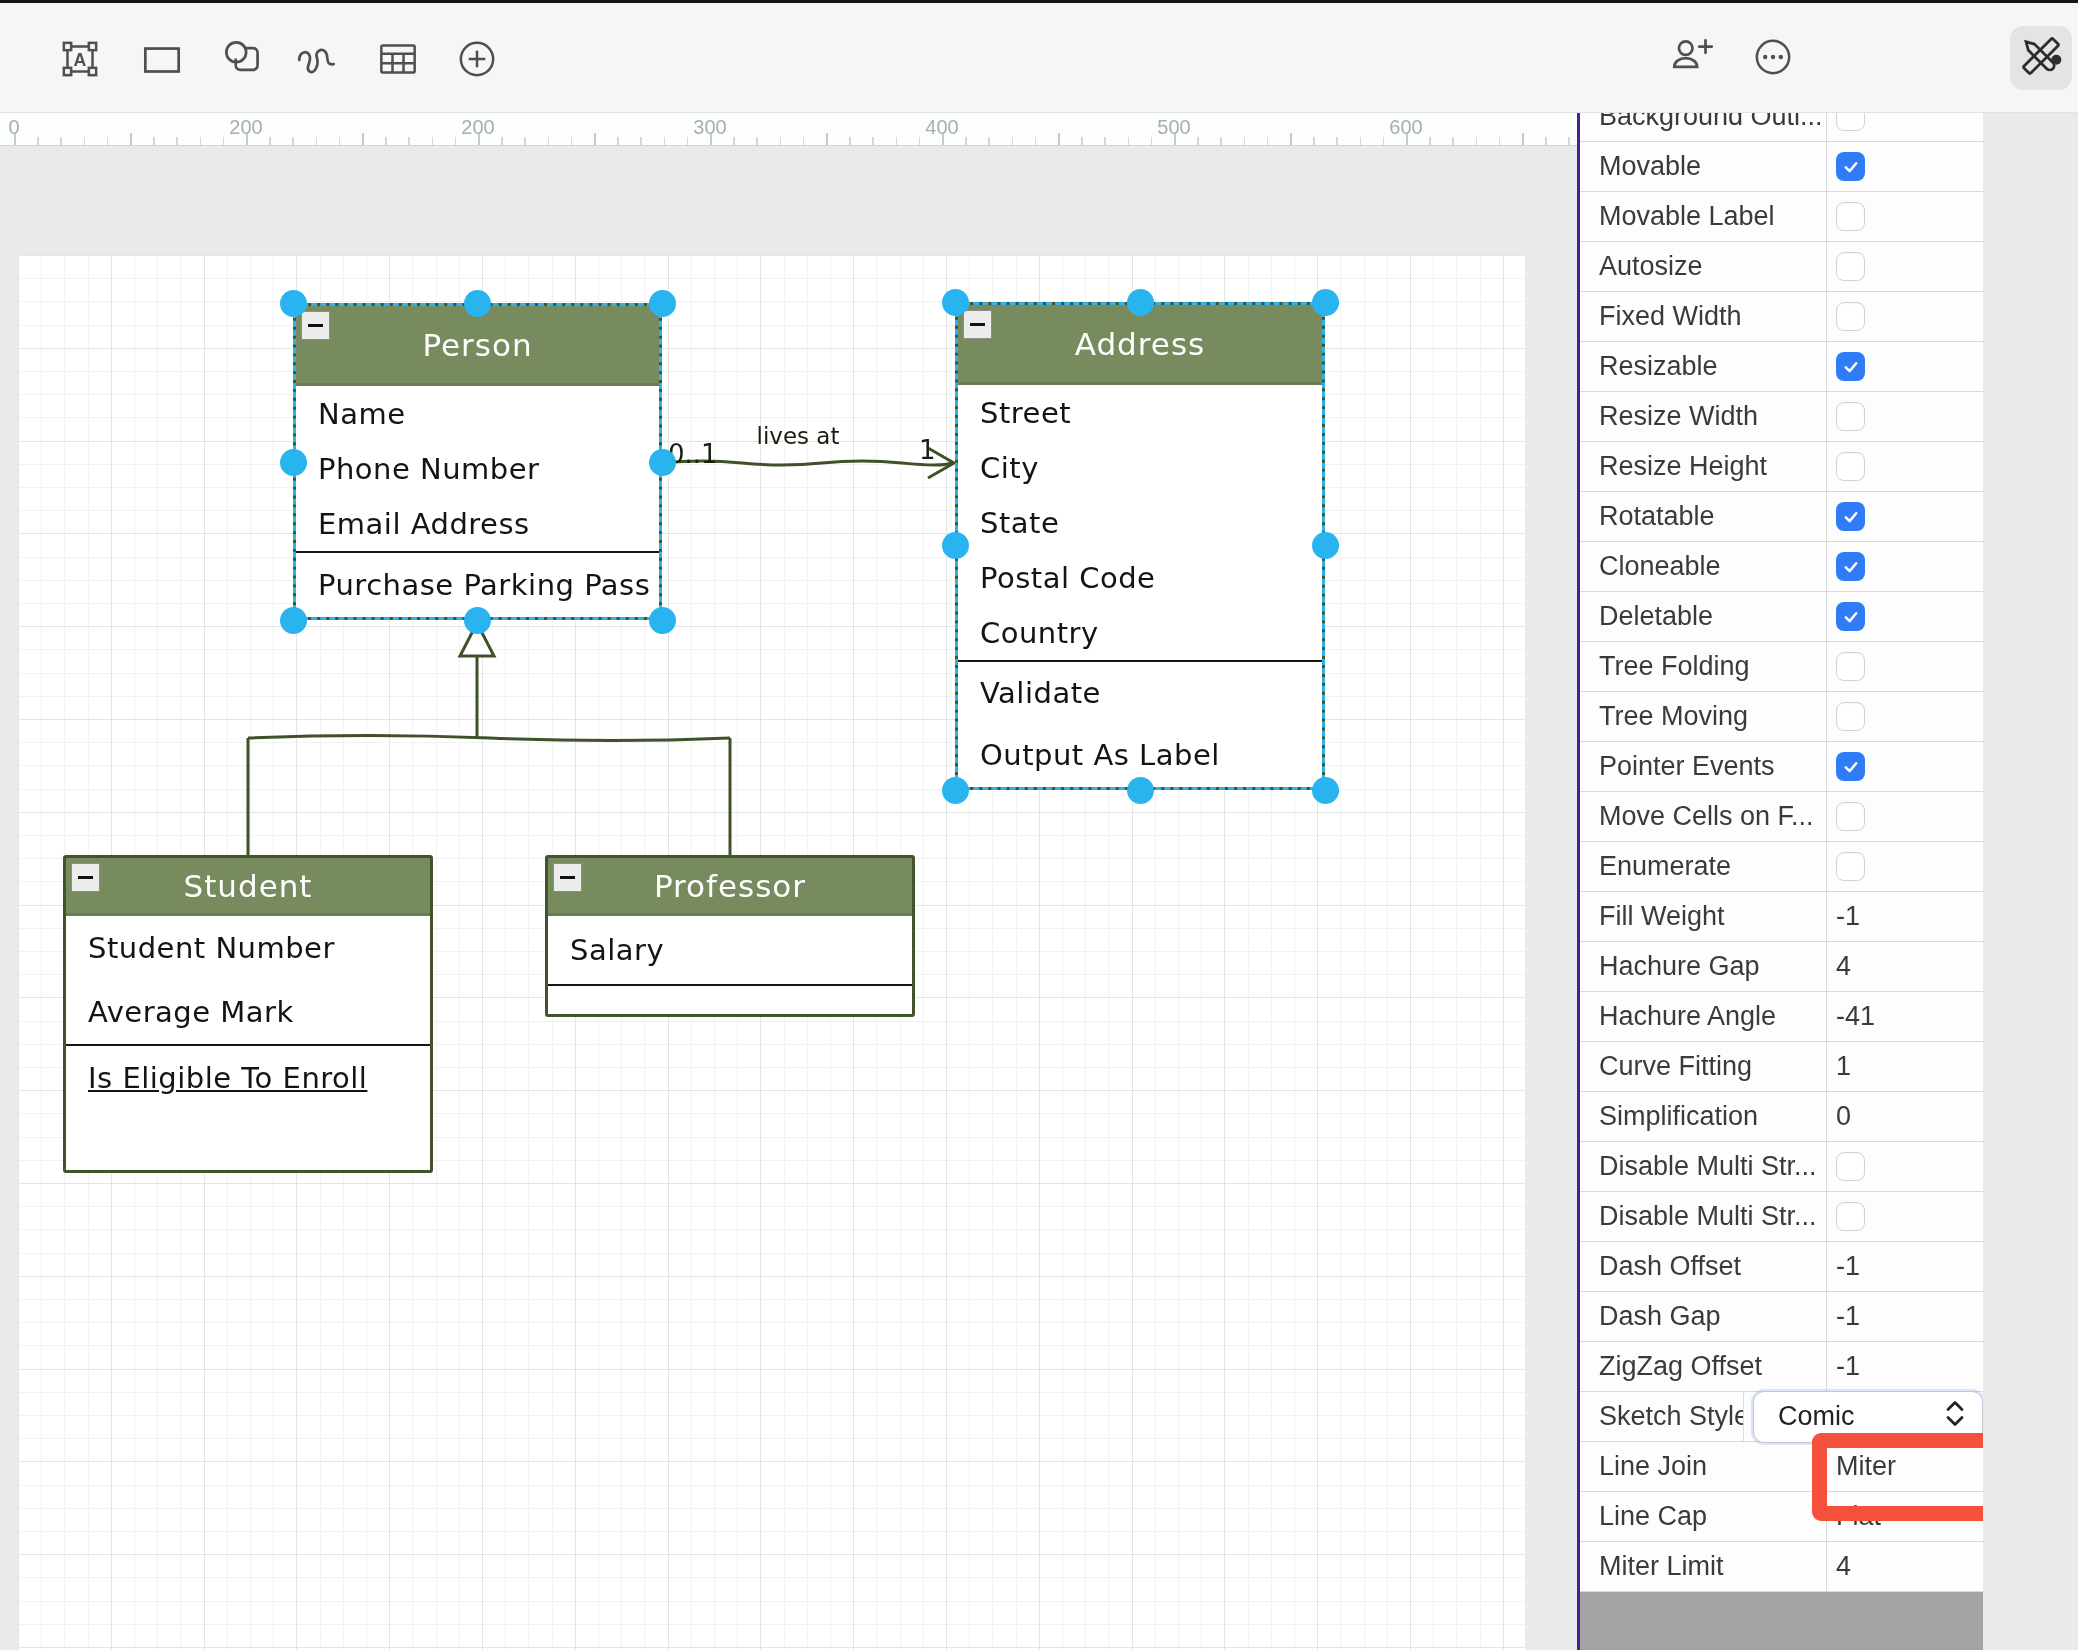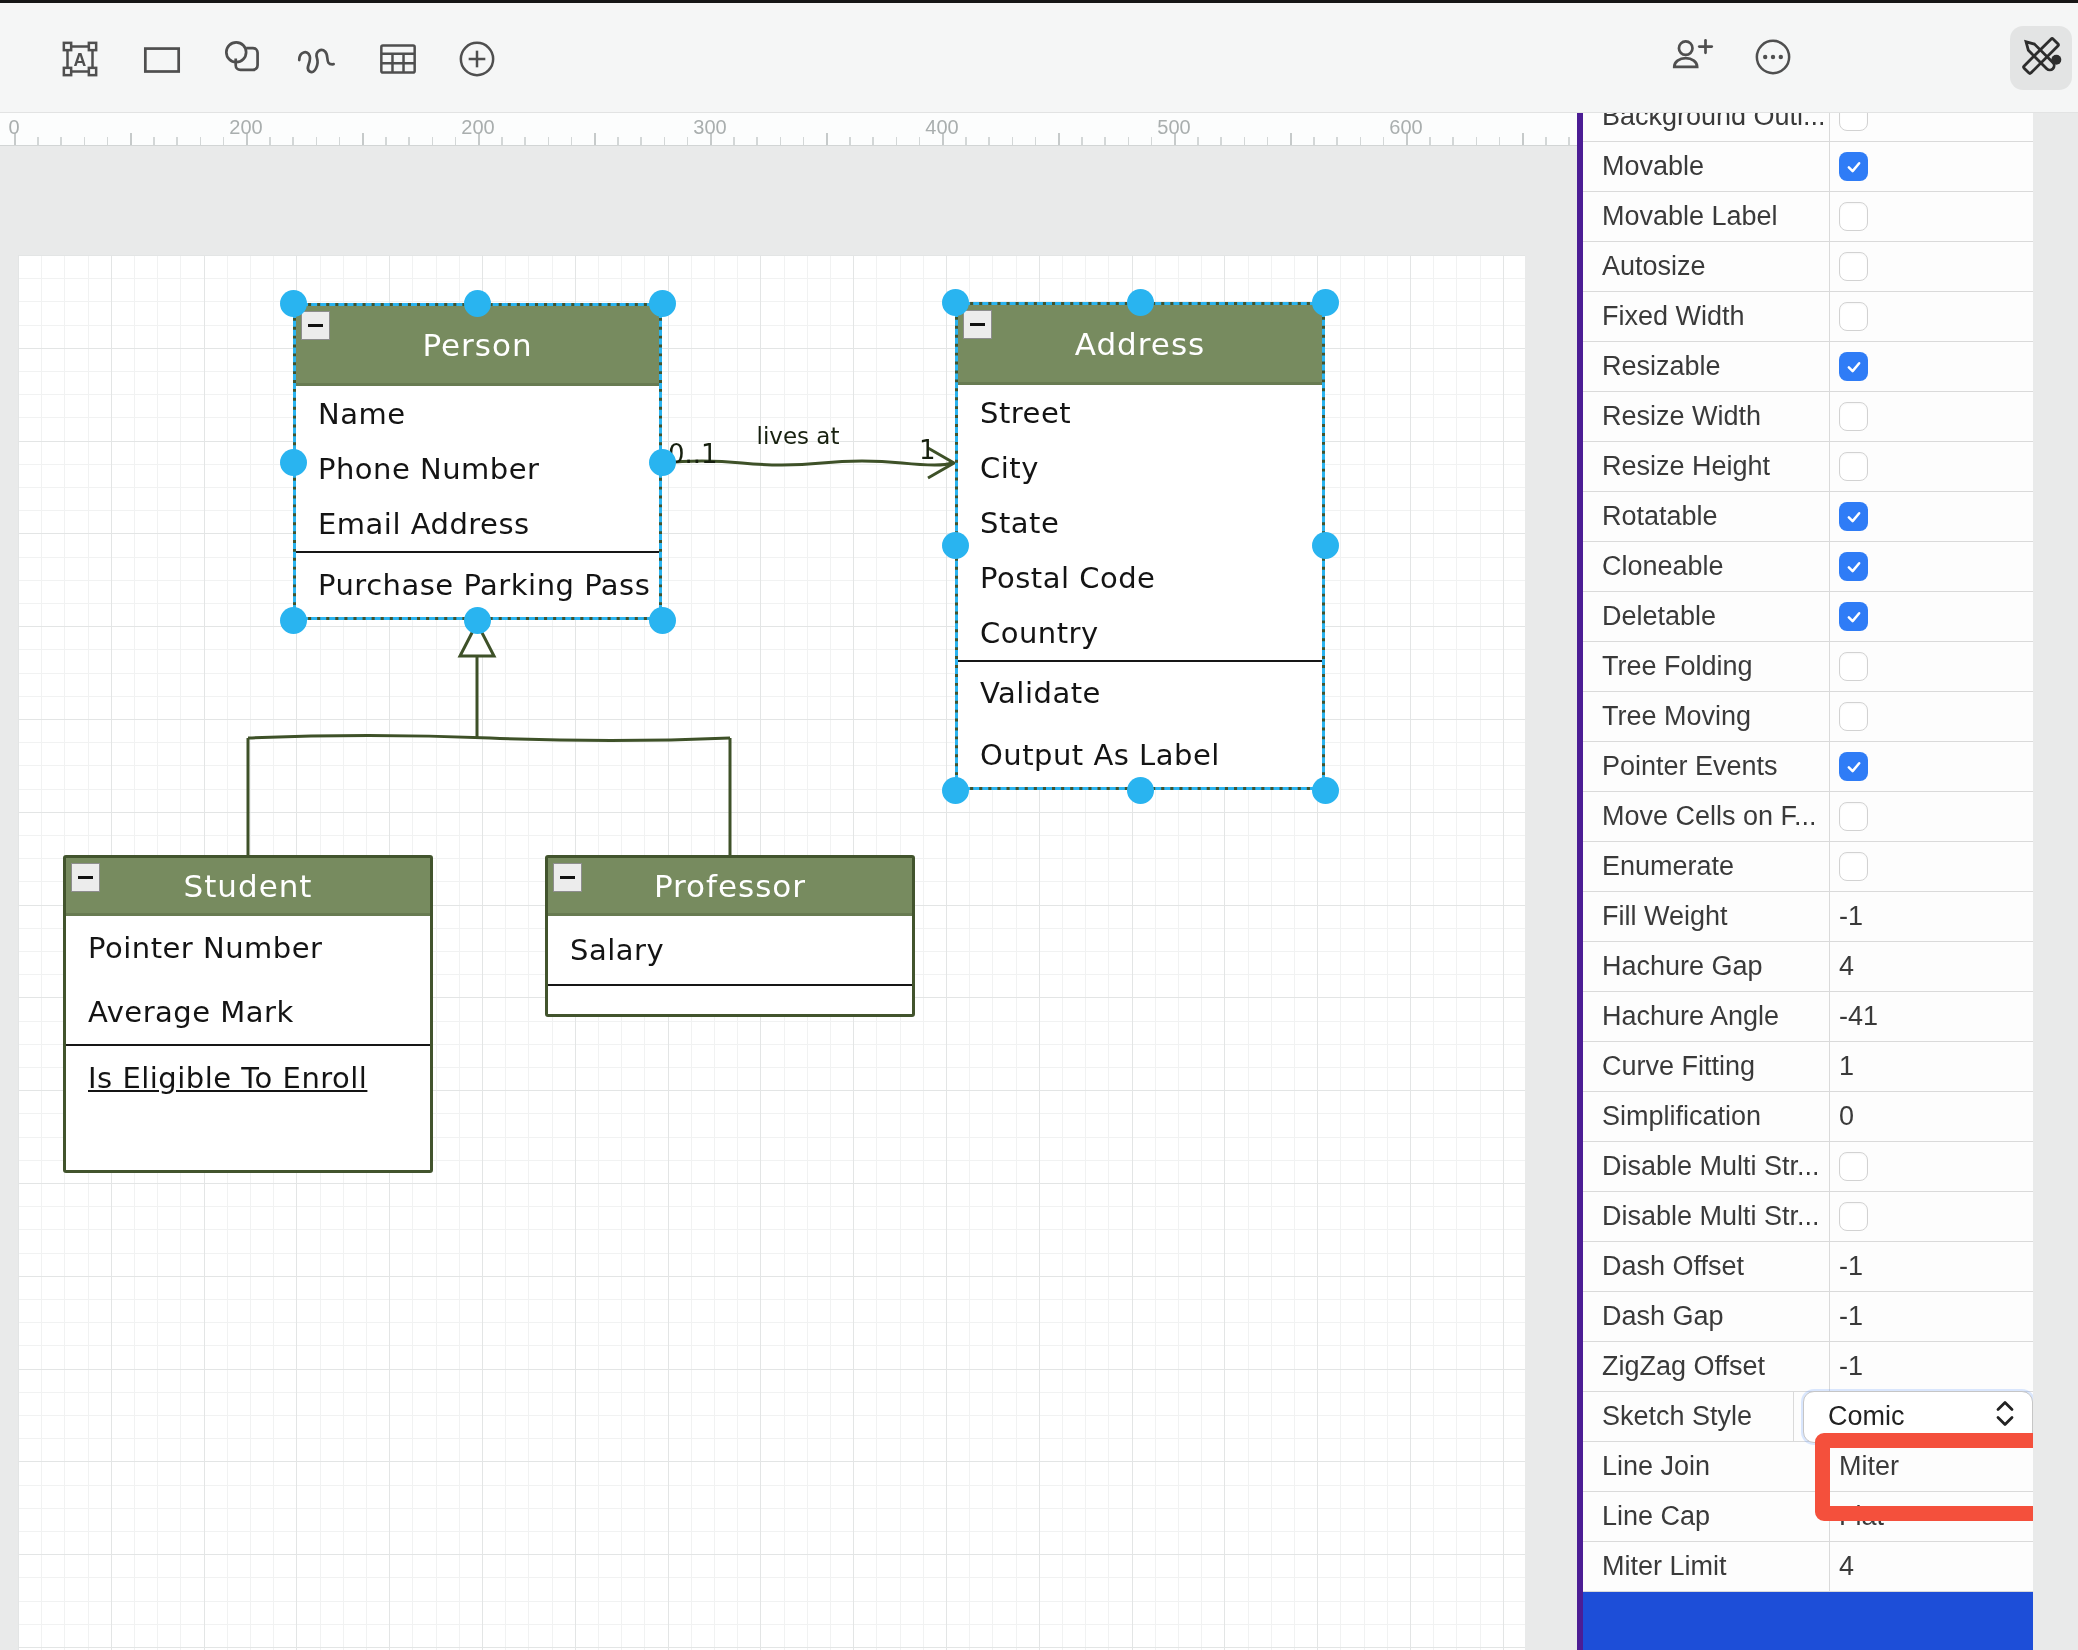--- a/index.html
+++ b/index.html
@@ -45,22 +45,22 @@
            font-size:29px;color:#141414;letter-spacing:0.5px;white-space:nowrap;box-sizing:border-box;}
   .uml-row.underline{text-decoration:underline;}
   .uml-divider{height:0;border-top:2.5px solid #161616;}
 
   .selection-outline{position:absolute;inset:-3px;border:3px dashed #2ab3ef;pointer-events:none;z-index:3;}
   .handle{position:absolute;width:27px;height:27px;border-radius:50%;background:#29b4f0;z-index:6;cursor:pointer;}
 
   .edge-label{position:absolute;font-family:"DejaVu Sans",sans-serif;color:#17200f;z-index:4;white-space:nowrap;}
 
   
-  .panel{position:absolute;left:1577px;top:113px;width:456px;height:1537px;background:#1d4ed8;
-         border-left:6px solid #4c1d95;box-sizing:border-box;overflow:hidden;z-index:20;}
+  .panel{position:absolute;left:1577px;top:113px;width:406px;height:1537px;background:#a3a3a3;
+         border-left:3px solid #4c1d95;box-sizing:border-box;overflow:hidden;z-index:20;}
   .rows{margin-top:-21px;}
   .prow{display:flex;height:50px;box-sizing:border-box;border-bottom:1px solid #dadada;background:#fdfdfd;}
   .prow .plabel{width:247px;box-sizing:border-box;border-right:1px solid #dadada;padding-left:19px;
                 font-size:27px;color:#3a3a3a;line-height:48px;white-space:nowrap;overflow:hidden;}
   .prow .pvalue{flex:1;display:flex;align-items:center;padding-left:9px;font-size:27px;color:#3a3a3a;}
   .cbox{width:29px;height:29px;border-radius:8px;box-sizing:border-box;display:flex;align-items:center;justify-content:center;cursor:pointer;}
   .cbox.off{background:#fff;border:1.5px solid #d2d2d2;box-shadow:inset 0 1px 2px rgba(0,0,0,0.04);}
   .cbox.on{background:#2f7cf6;}
   .select-box{position:relative;width:230px;height:52px;background:#fff;border:1.5px solid #c6c6c6;border-radius:11px;
               box-sizing:border-box;display:flex;align-items:center;cursor:pointer;z-index:2;
@@ -222,21 +222,21 @@
         <div class="selection-outline"></div>
       </div>
 
       <div class="uml-class" style="left:45px;top:600px;width:370px;height:318px;">
         <div class="uml-header" style="height:58px">
           <div class="collapse-btn">
               <span class="minus"></span>
             </div>
           <div class="uml-title">Student</div>
         </div>
-        <div class="uml-row" style="height:64px">Pointer Number</div>
+        <div class="uml-row" style="height:64px">Student Number</div>
         <div class="uml-row" style="height:64px">Average Mark</div>
         <div class="uml-divider"></div>
         <div class="uml-row underline" style="height:64px">Is Eligible To Enroll</div>
       </div>
 
       <div class="uml-class" style="left:527px;top:600px;width:370px;height:162px;">
         <div class="uml-header" style="height:58px">
           <div class="collapse-btn">
               <span class="minus"></span>
             </div>

